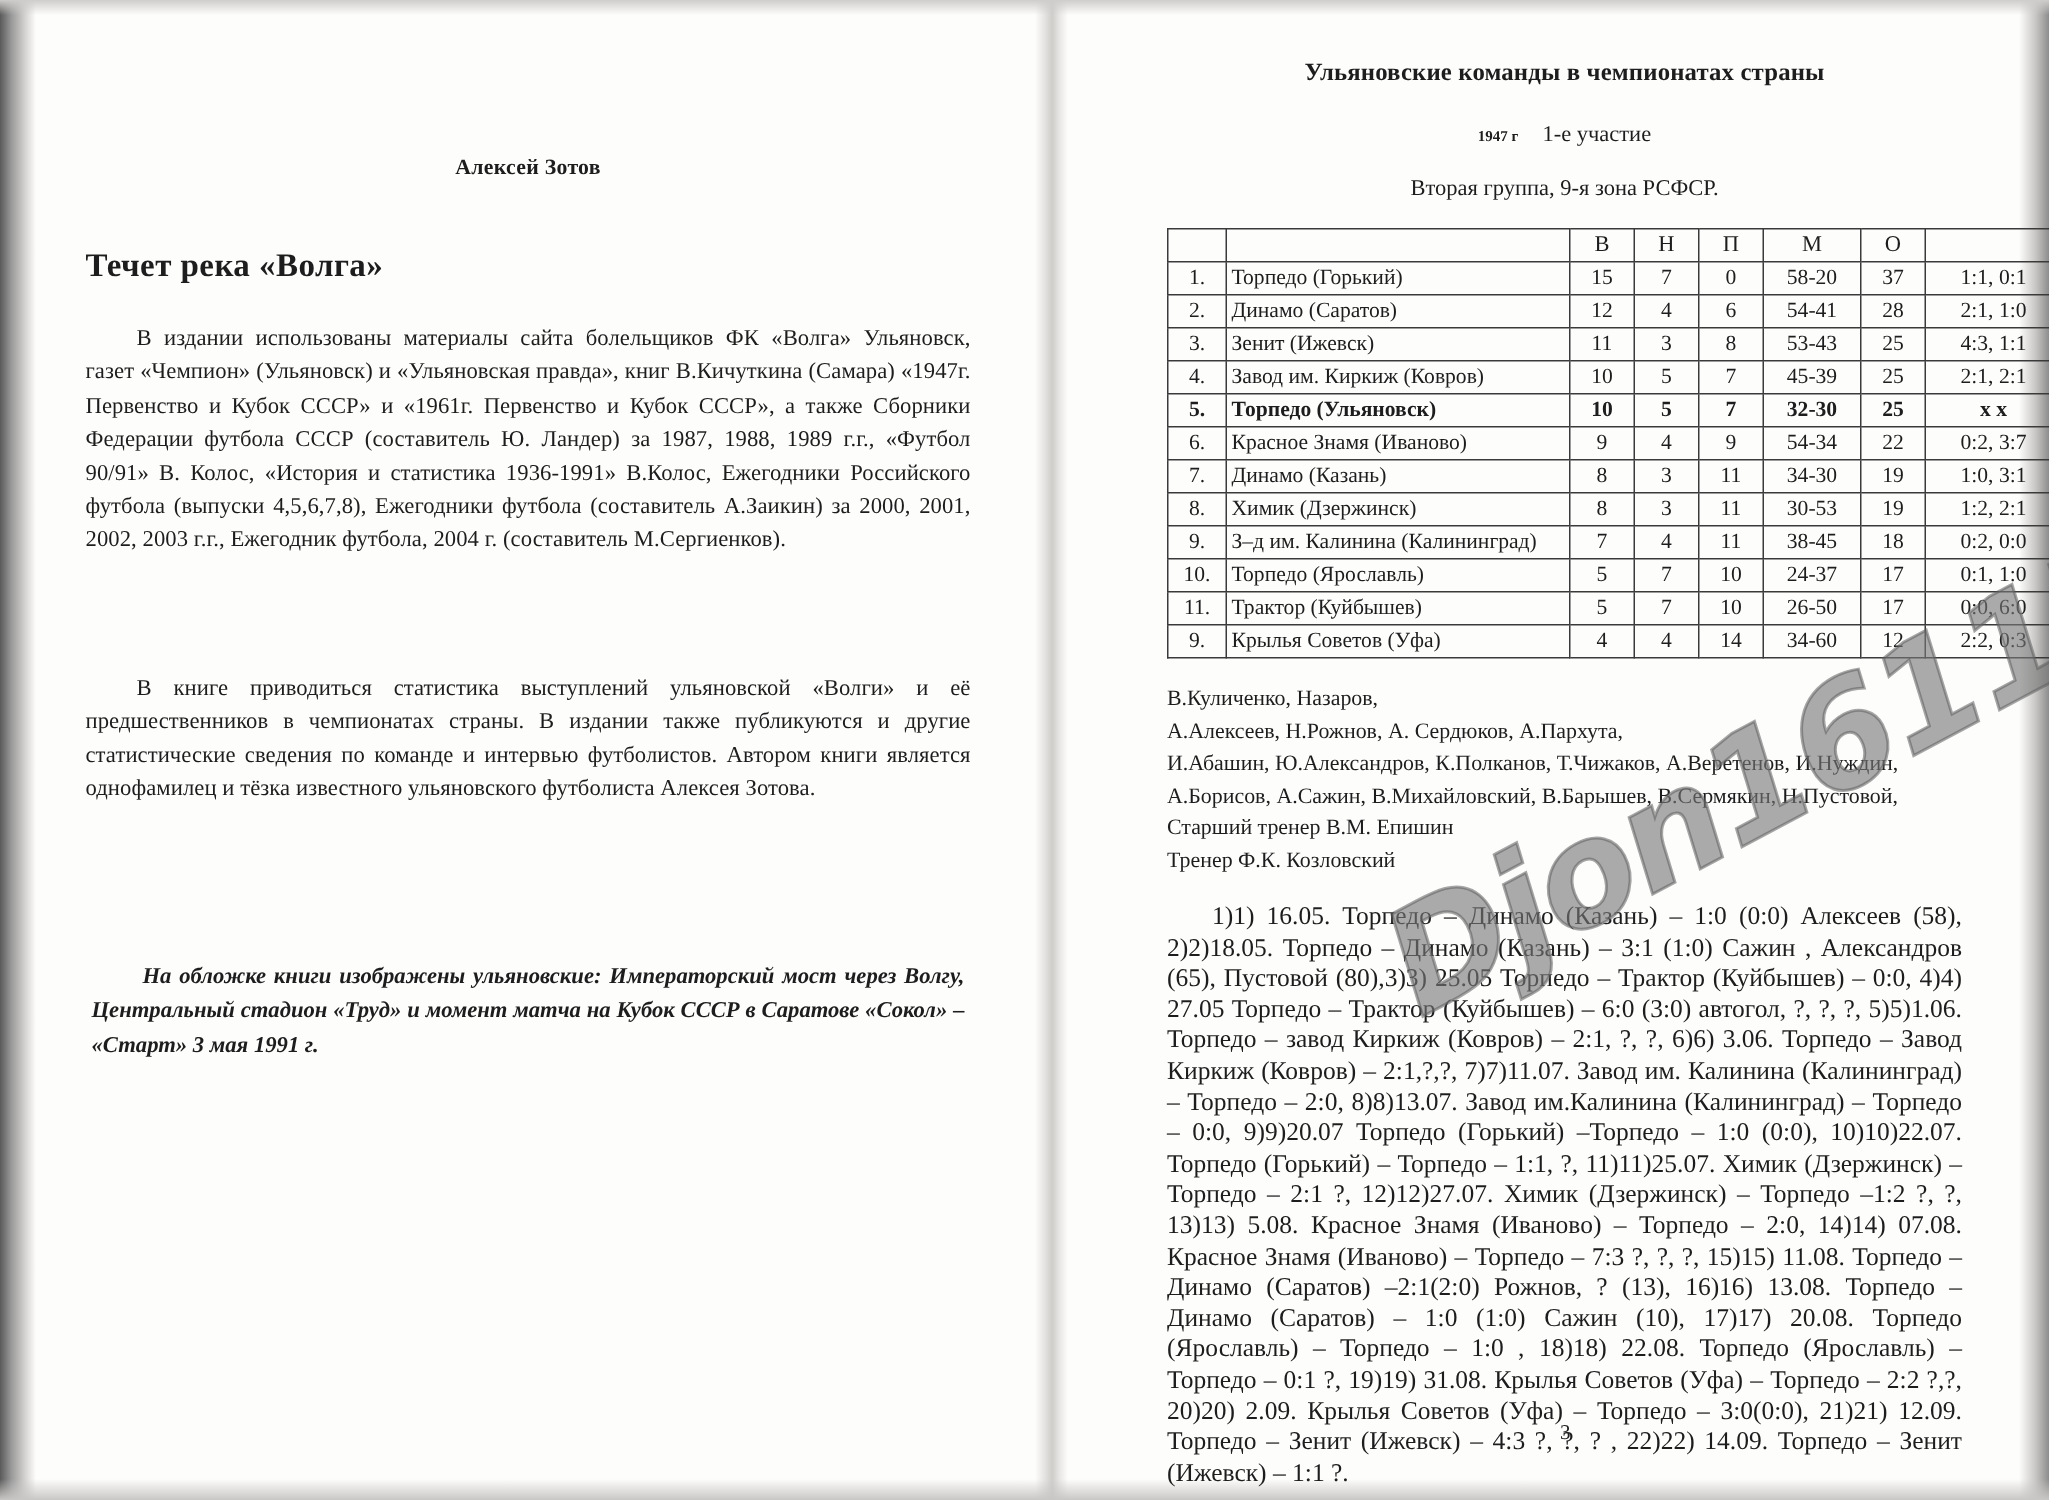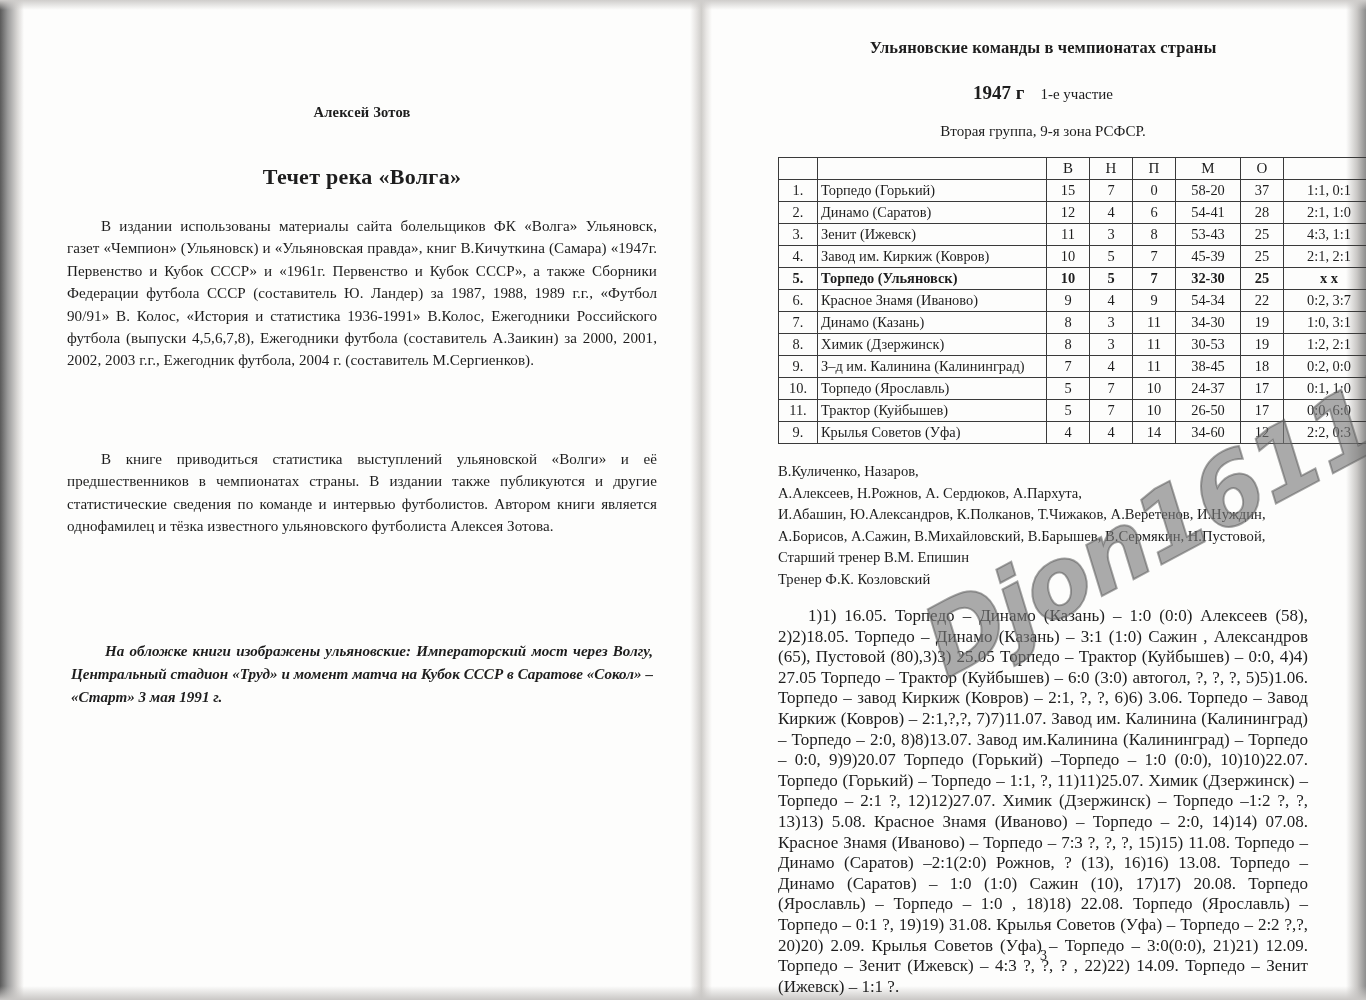--- a/index.html
+++ b/index.html
@@ -59,31 +59,31 @@
     position: absolute;
     left: 0; bottom: 0; right: 0; height: 14px;
     background: linear-gradient(to top, #c9c7c5 0%, rgba(253,253,252,0) 100%);
   }
 
   
   .page-col {
     position: absolute;
     z-index: 4;
   }
-  .left-col  { left: 67px; top: 0; width: 590px; }
+  .left-col  { left: 57px; top: 0; width: 590px; }
   .right-col { left: 778px; top: 0; width: 530px; }
 
   .author-line {
     text-align: center;
     font-weight: bold;
     font-size: 14.5px;
     letter-spacing: .2px;
   }
   .book-title {
-    text-align: center;
+    text-align: left;
     font-weight: bold;
     font-size: 22px;
     letter-spacing: .3px;
   }
   p.body {
     margin: 0;
     text-align: justify;
     text-indent: 34px;
     font-size: 15.1px;
     line-height: 22.4px;
@@ -102,21 +102,21 @@
   .section-title {
     text-align: center;
     font-weight: bold;
     font-size: 16.5px;
     letter-spacing: .1px;
   }
   .season-line {
     text-align: center;
     font-size: 15px;
   }
-  .season-line b { font-size: 19px; }
+  .season-line b { font-size: 10px; }
   .season-line .sp { display: inline-block; width: 16px; }
   .group-line {
     text-align: center;
     font-size: 15px;
   }
 
   
   table.standings {
     border-collapse: collapse;
     width: 530px;

